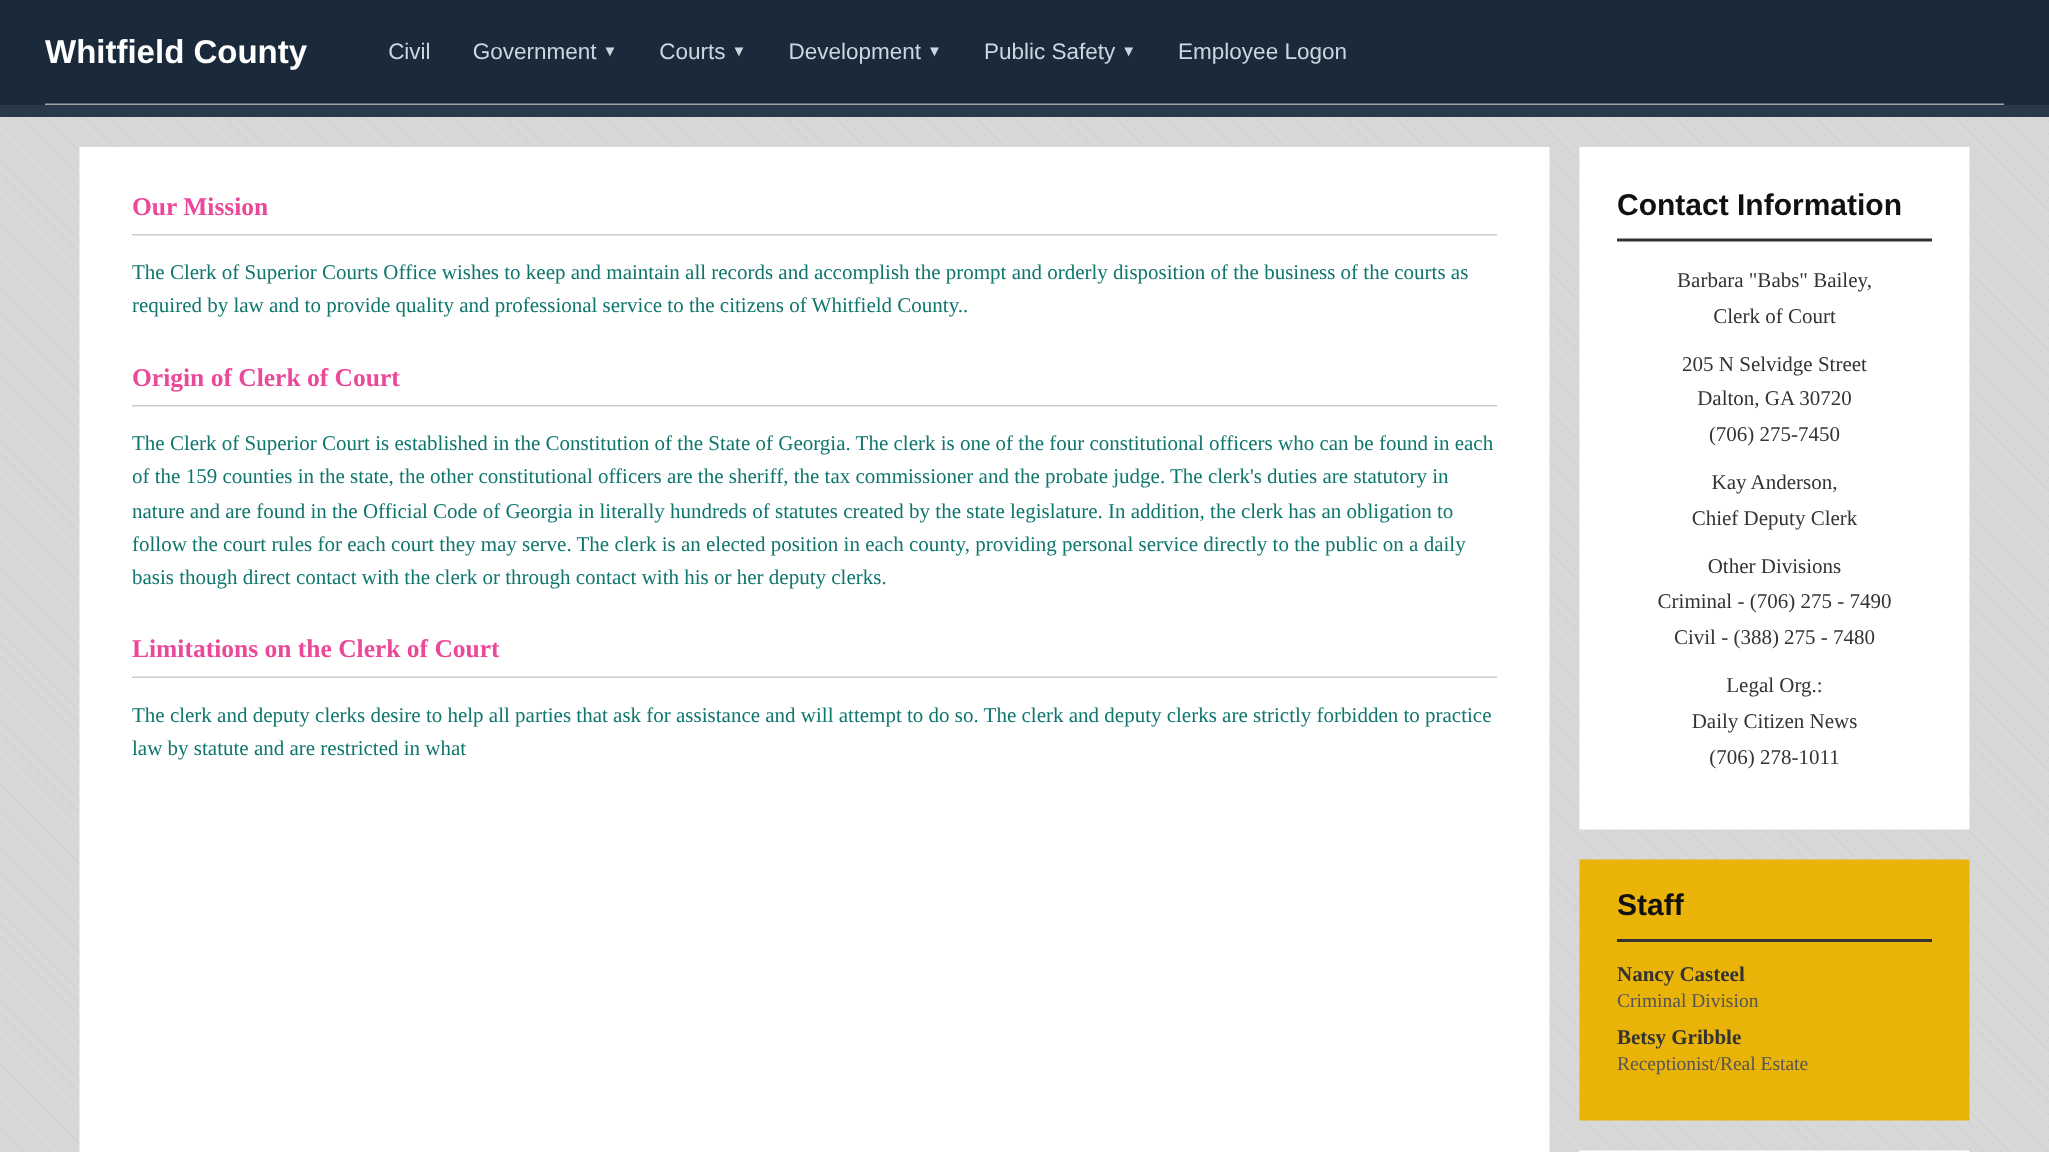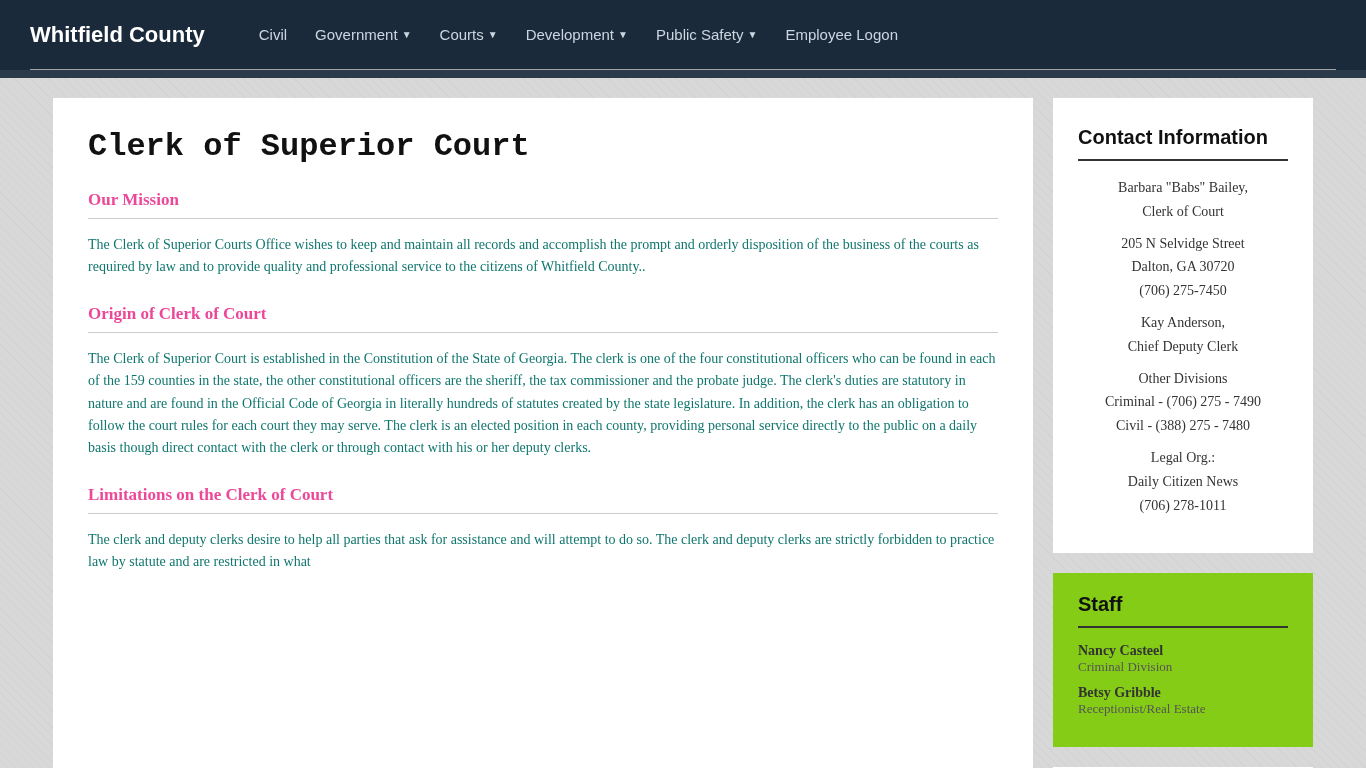--- a/index.html
+++ b/index.html
@@ -28,21 +28,21 @@
     .right-sidebar { display: flex; flex-direction: column; gap: 20px; width: 260px; flex-shrink: 0; }
 
     
     .card { background: #fff; padding: 28px 25px; }
     .card-title { font-family: Arial, sans-serif; font-size: 20px; font-weight: bold; color: #111; margin-bottom: 10px; }
     .card-divider { border: none; border-top: 2px solid #333; margin-bottom: 15px; }
     .contact-info { text-align: center; font-size: 14px; line-height: 1.7; color: #333; }
     .contact-info p { margin-bottom: 8px; }
 
     
-    .staff-card { background: #84cc16; padding: 20px 25px; }
+    .staff-card { background: #eab308; padding: 20px 25px; }
     .staff-name { font-size: 14px; font-weight: bold; color: #333; }
     .staff-role { font-size: 13px; color: #555; margin-bottom: 10px; }
 
     
     .services-card { background: #fff; padding: 20px 25px; }
 
     
     .bg-pattern { position: fixed; top: 0; left: 0; right: 0; bottom: 0; z-index: -1;
       background-color: #d8d8d8;
       background-image: repeating-linear-gradient(45deg, transparent, transparent 5px, rgba(200,200,200,0.3) 5px, rgba(200,200,200,0.3) 6px);
@@ -76,21 +76,20 @@
       </div>
       <a>Employee Logon</a>
     </nav>
   </div>
 </header>
 <div class="header-accent"></div>
 
 <div class="page-wrapper">
 
   <div class="main-content">
-    <h1>Clerk of Superior Court</h1>
 
     <div class="section-title">Our Mission</div>
     <hr class="section-divider">
     <p class="section-text">The Clerk of Superior Courts Office wishes to keep and maintain all records and accomplish the prompt and orderly disposition of the business of the courts as required by law and to provide quality and professional service to the citizens of Whitfield County..</p>
 
     <div class="section-title">Origin of Clerk of Court</div>
     <hr class="section-divider">
     <p class="section-text">The Clerk of Superior Court is established in the Constitution of the State of Georgia.  The clerk is one of the four constitutional officers who can be found in each of the 159 counties in the state, the other constitutional officers are the sheriff, the tax commissioner and the probate judge. The clerk's duties are statutory in nature and are found in the Official Code of Georgia in literally hundreds of statutes created by the state legislature. In addition, the clerk has an obligation to follow the court rules for each court they may serve. The clerk is an elected position in each county, providing personal service directly to the public on a daily basis though direct contact with the clerk or through contact with his or her deputy clerks.</p>
 
     <div class="section-title">Limitations on the Clerk of Court</div>

